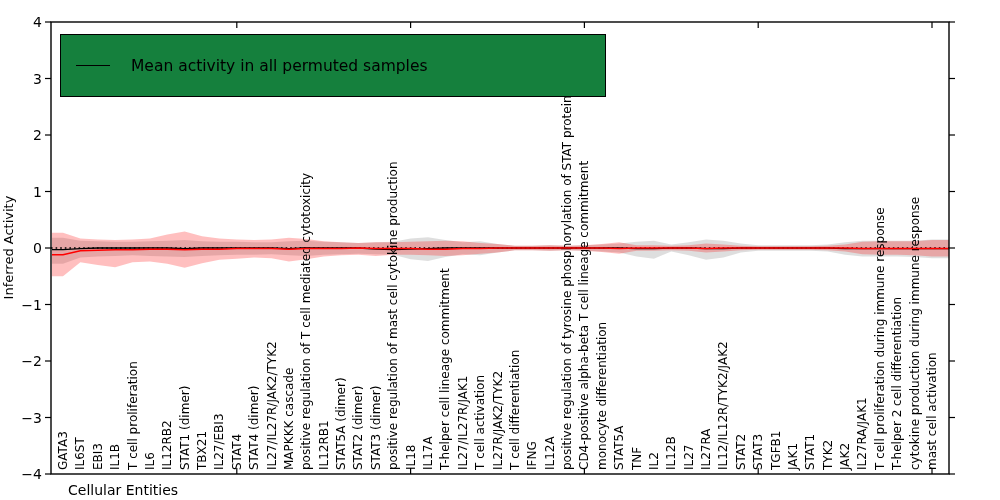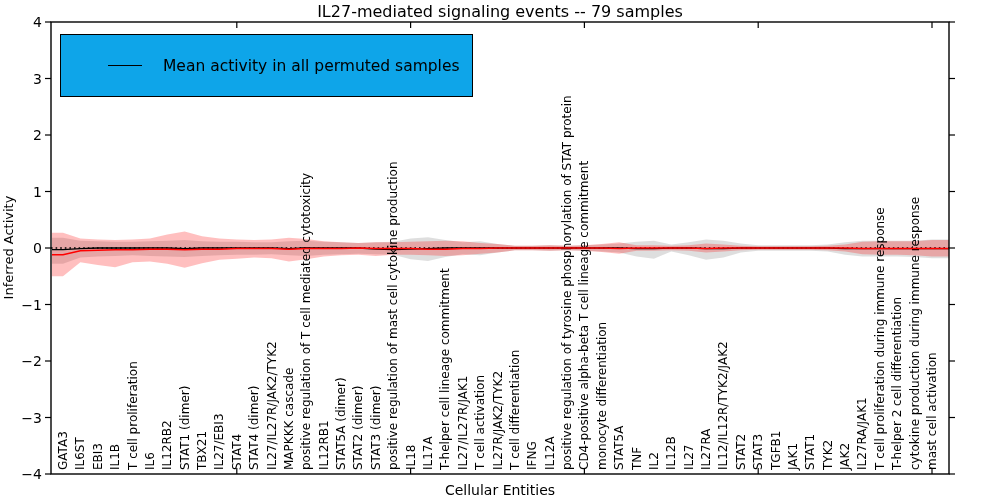--- a/index.html
+++ b/index.html
@@ -2,36 +2,35 @@
 <html><head>
 <meta charset="utf-8">
 <style>
   html,body{margin:0;padding:0;background:#fff;}
   .figure{position:relative;width:1000px;height:500px;background:#ffffff;
           font-family:"DejaVu Sans","Liberation Sans",sans-serif;overflow:hidden;}
   .title{position:absolute;left:51px;top:2px;width:898px;text-align:center;
          font-size:16px;color:#000;}
   .ylabel{position:absolute;left:-218px;top:240px;width:452px;text-align:center;
           transform:rotate(-90deg);font-size:13px;color:#000;white-space:nowrap;}
-  .xlabel{position:absolute;left:51px;top:482px;width:898px;text-align:center;
+  .xlabel{position:absolute;left:68px;top:482px;width:898px;
           font-size:14px;color:#000;}
   #chart{position:absolute;left:0;top:0;z-index:1;}
-  .legend{position:absolute;left:60px;top:34px;width:413px;height:63px;z-index:2;
-          background:#0ea5e9;border:1.3px solid #000;box-sizing:border-box;
-          display:flex;flex-direction:column;justify-content:center;gap:7px;padding-left:32px;}
+  .legend{position:absolute;left:60px;top:34px;width:546px;height:63px;z-index:2;
+          background:#15803d;border:1.3px solid #000;box-sizing:border-box;
+          display:flex;flex-direction:column;justify-content:center;gap:7px;}
   .legend-row{display:flex;align-items:center;height:22px;}
   .legend-swatch{width:34px;margin-left:15px;margin-right:21px;height:0;
                  border-top:1.8px solid #000;}
   .legend-label{font-size:15.5px;color:#000;white-space:nowrap;}
 </style>
 </head>
 <body>
 
 <div class="figure">
-  <div class="title">IL27-mediated signaling events -- 79 samples</div>
   <div class="ylabel">Inferred Activity</div>
   <div class="xlabel">Cellular Entities</div>
 
   <svg id="chart" width="1000" height="500" viewBox="0 0 1000 500">
       <polygon points="52,237.83 63,237.83 80.38,240.655 97.75999999999999,241.22 115.14,241.785 132.51999999999998,241.785 149.89999999999998,241.22 167.28,240.655 184.66,240.09 202.04,241.22 219.42,241.785 236.79999999999998,241.785 254.17999999999998,242.35 271.56,242.35 288.94,241.22 306.32,240.655 323.7,241.785 341.08,242.35 358.46,242.915 375.84,242.35 393.21999999999997,241.785 410.59999999999997,238.395 427.97999999999996,237.265 445.35999999999996,240.09 462.73999999999995,242.35 480.12,241.22 497.5,244.045 514.88,245.74 532.26,245.74 549.64,245.175 567.02,245.74 584.4,245.175 601.78,244.61 619.16,243.48 636.54,241.785 653.92,240.655 671.3,244.61 688.68,242.35 706.06,239.525 723.4399999999999,240.655 740.8199999999999,243.48 758.1999999999999,245.175 775.5799999999999,245.175 792.9599999999999,245.175 810.3399999999999,245.175 827.7199999999999,244.61 845.0999999999999,242.35 862.4799999999999,240.655 879.8599999999999,240.655 897.24,240.655 914.62,240.655 932,239.525 949,239.525 949,258.17 932,258.17 914.62,257.04 897.24,256.475 879.8599999999999,256.475 862.4799999999999,256.475 845.0999999999999,254.78 827.7199999999999,251.39 810.3399999999999,250.825 792.9599999999999,250.825 775.5799999999999,250.825 758.1999999999999,250.825 740.8199999999999,252.52 723.4399999999999,257.605 706.06,259.865 688.68,255.345 671.3,251.39 653.92,258.735 636.54,256.475 619.16,252.52 601.78,251.39 584.4,250.825 567.02,250.26 549.64,250.825 532.26,250.26 514.88,250.26 497.5,252.52 480.12,255.345 462.73999999999995,254.215 445.35999999999996,257.04 427.97999999999996,260.995 410.59999999999997,259.3 393.21999999999997,254.78 375.84,254.215 358.46,253.65 341.08,254.215 323.7,254.78 306.32,255.91 288.94,255.345 271.56,254.215 254.17999999999998,254.78 236.79999999999998,254.78 219.42,255.345 202.04,255.91 184.66,257.04 167.28,256.475 149.89999999999998,255.91 132.51999999999998,255.345 115.14,255.91 97.75999999999999,256.475 80.38,257.605 63,263.82 52,263.82" fill="#000000" fill-opacity="0.13" stroke="none"></polygon>
       <polygon points="52,232.745 63,232.745 80.38,238.395 97.75999999999999,239.525 115.14,240.09 132.51999999999998,239.525 149.89999999999998,238.395 167.28,234.44 184.66,231.615 202.04,236.135 219.42,238.395 236.79999999999998,239.525 254.17999999999998,240.09 271.56,239.525 288.94,237.83 306.32,238.96 323.7,241.22 341.08,242.35 358.46,242.915 375.84,242.35 393.21999999999997,242.35 410.59999999999997,241.785 427.97999999999996,241.22 445.35999999999996,240.655 462.73999999999995,241.22 480.12,242.915 497.5,244.045 514.88,245.74 532.26,245.74 549.64,245.175 567.02,245.74 584.4,245.175 601.78,244.045 619.16,242.35 636.54,245.175 653.92,245.175 671.3,245.74 688.68,245.175 706.06,243.48 723.4399999999999,244.61 740.8199999999999,245.74 758.1999999999999,246.305 775.5799999999999,246.305 792.9599999999999,246.305 810.3399999999999,246.305 827.7199999999999,245.74 845.0999999999999,244.61 862.4799999999999,241.785 879.8599999999999,241.22 897.24,241.22 914.62,241.22 932,240.09 949,240.09 949,256.475 932,256.475 914.62,255.345 897.24,254.78 879.8599999999999,254.78 862.4799999999999,254.215 845.0999999999999,251.39 827.7199999999999,250.26 810.3399999999999,249.695 792.9599999999999,249.695 775.5799999999999,249.695 758.1999999999999,249.695 740.8199999999999,250.26 723.4399999999999,251.39 706.06,252.52 688.68,250.825 671.3,250.26 653.92,250.825 636.54,250.825 619.16,253.65 601.78,251.955 584.4,250.825 567.02,250.26 549.64,250.825 532.26,250.26 514.88,250.26 497.5,252.52 480.12,253.65 462.73999999999995,255.345 445.35999999999996,255.91 427.97999999999996,255.345 410.59999999999997,254.78 393.21999999999997,254.78 375.84,255.91 358.46,254.78 341.08,255.345 323.7,256.475 306.32,259.3 288.94,261.56 271.56,258.17 254.17999999999998,257.605 236.79999999999998,258.735 219.42,259.865 202.04,263.255 184.66,267.775 167.28,263.82 149.89999999999998,261.56 132.51999999999998,262.125 115.14,267.21 97.75999999999999,264.95 80.38,262.125 63,276.25 52,276.25" fill="#ff0000" fill-opacity="0.25" stroke="none"></polygon>
       <g font-size="12" fill="#000">
         <text transform="translate(67,470) rotate(-90)">GATA3</text>
         <text transform="translate(84.38,470) rotate(-90)">IL6ST</text>
         <text transform="translate(101.75999999999999,470) rotate(-90)">EBI3</text>

